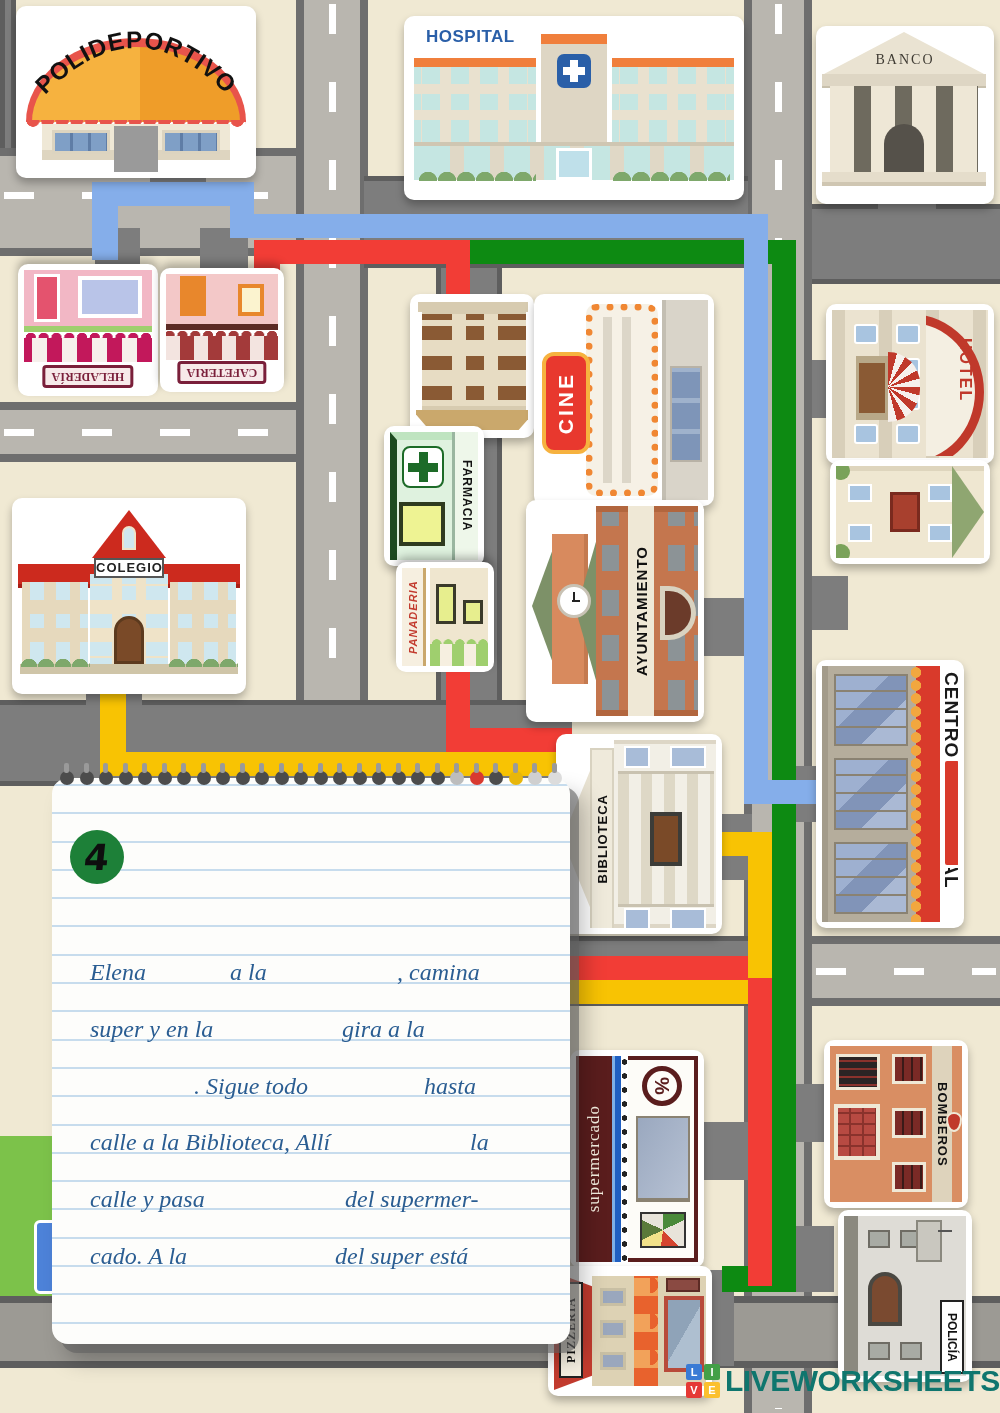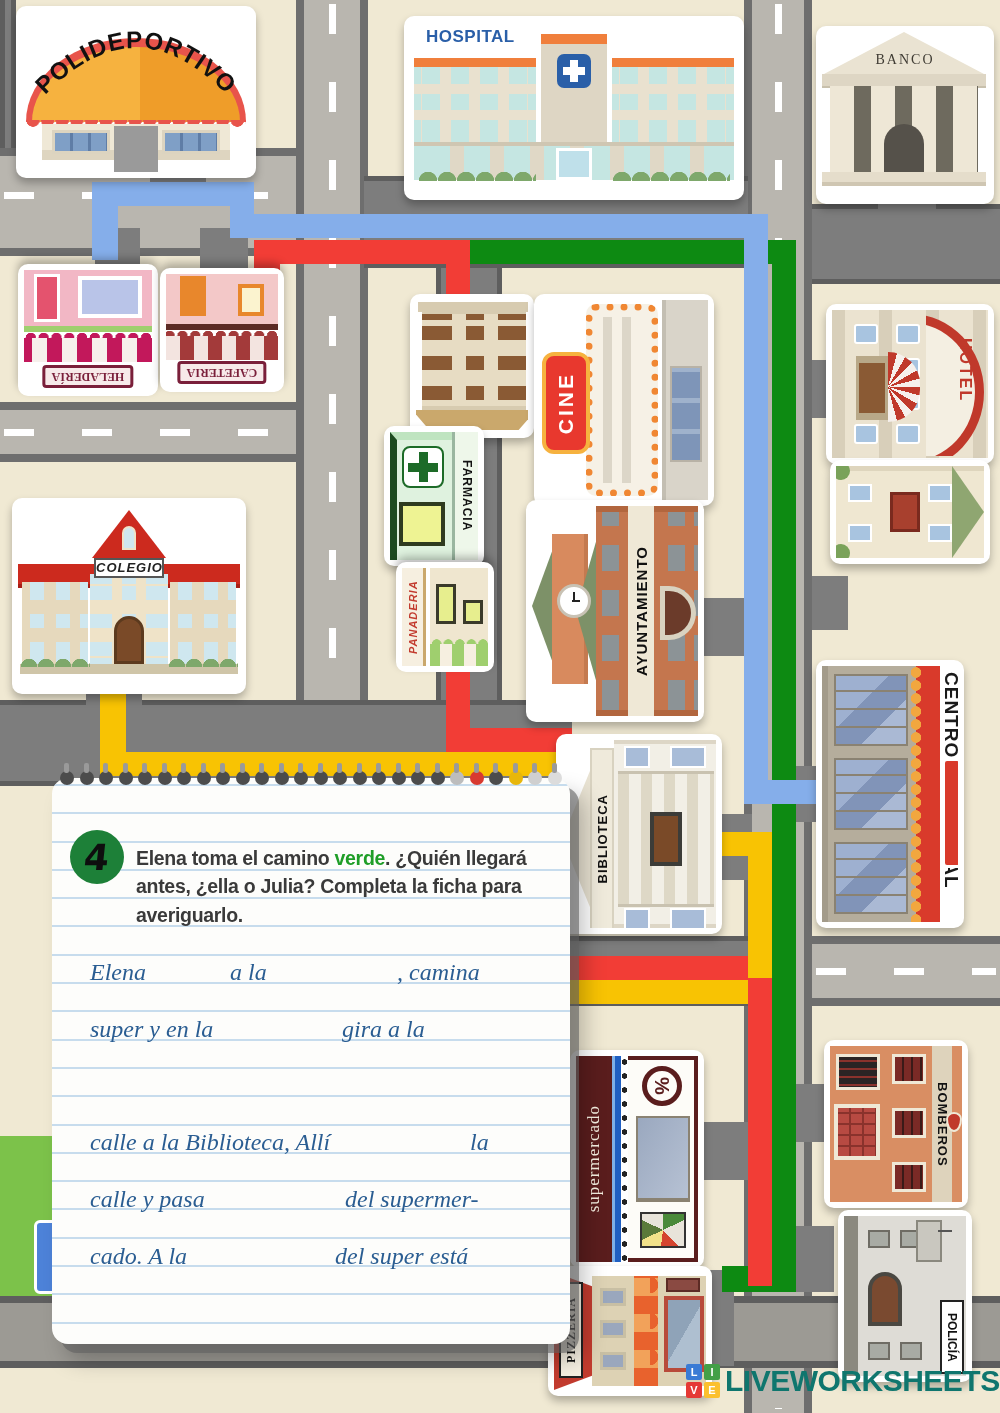--- a/index.html
+++ b/index.html
@@ -150,21 +150,21 @@
   
   .col-wall{position:absolute;top:78px;width:66px;height:82px;background:#e6d9bd;
             background-image:repeating-linear-gradient(0deg,transparent 0 14px,#e6d9bd 14px 28px),repeating-linear-gradient(90deg,#cfe7ef 0 14px,transparent 14px 26px);
             background-origin:content-box;padding:8px;}
   .col-roofbar{position:absolute;top:60px;width:76px;height:20px;background:#cc2a1e;box-shadow:0 4px 0 #a81f16;}
   .col-center{position:absolute;left:72px;top:70px;width:78px;height:92px;background:#efe3c8;
               background-image:repeating-linear-gradient(0deg,transparent 0 14px,#efe3c8 14px 28px),repeating-linear-gradient(90deg,#cfe7ef 0 14px,transparent 14px 24px);
               background-origin:content-box;padding:10px 8px;}
   .col-gable{position:absolute;left:74px;top:6px;width:74px;height:48px;background:#cc2a1e;clip-path:polygon(50% 0,100% 100%,0 100%);}
   .col-gwin{position:absolute;left:104px;top:22px;width:14px;height:24px;background:#cfe7ef;border:2px solid #efe3c8;border-radius:7px 7px 0 0;}
-  .col-sign{position:absolute;left:76px;top:54px;width:70px;height:20px;background:#fff;border:2px solid #555;font-size:13px;font-weight:bold;letter-spacing:1px;text-align:left;line-height:16px;color:#222;z-index:2;font-style:italic;}
+  .col-sign{position:absolute;left:76px;top:54px;width:70px;height:20px;background:#fff;border:2px solid #555;font-size:13px;font-weight:bold;letter-spacing:1px;text-align:left;line-height:16px;color:#222;z-index:2;}
   .col-door{position:absolute;left:96px;top:112px;width:30px;height:48px;background:#7a4a28;border:3px solid #5c3a1e;border-radius:15px 15px 0 0;z-index:2;}
   .col-hedge{position:absolute;top:150px;height:13px;width:70px;background:radial-gradient(circle at 9px 13px,#7ea86b 0 8px,transparent 8.5px);background-size:17px 13px;z-index:2;}
   .col-base{position:absolute;left:2px;top:160px;width:218px;height:10px;background:#cfc5a8;}
 
   
   .bib-wedge{position:absolute;left:0;top:26px;width:30px;height:146px;background:#e8e2d2;clip-path:polygon(100% 0,0 50%,100% 100%);}
   .bib-band{position:absolute;left:28px;top:8px;width:24px;height:182px;background:#efeadb;border:2px solid #d8d2c0;display:flex;align-items:center;justify-content:center;}
   .bib-band span{font-size:13px;font-weight:bold;color:#111;letter-spacing:1px;}
   .bib-body{position:absolute;left:52px;top:0;width:104px;height:100%;background:#f2efe6;box-shadow:inset 0 4px 0 #ddd6c6,inset 0 -4px 0 #ddd6c6;}
   .bib-cols{position:absolute;left:56px;top:34px;width:96px;height:130px;background:repeating-linear-gradient(90deg,#ded8c6 0 11px,#f2efe6 11px 23px);box-shadow:0 -3px 0 #c9c2b0,0 3px 0 #c9c2b0;}
@@ -599,32 +599,32 @@
       <i></i>
       <i></i>
       <i></i>
       <i></i>
       <i></i>
       <i></i>
   </div>
   <div class="numcircle">
     <span>4</span>
   </div>
-  <div class="instr"><span>Elena toma el camino </span><span class="verde">verde</span><span>.  ¿Quién llegará</span><br>
-    <span>antes, ¿ella o Julia? Completa la ficha para</span><br>
-    <span>averiguarlo.</span>
-  </div>
   <div class="hw" style="top:176px;">
     <span style="left:38px;">Elena</span>
     <span style="left:178px;">a la</span>
     <span style="left:345px;">, camina</span>
   </div>
   <div class="hw" style="top:233px;">
     <span style="left:38px;">super y en la</span>
     <span style="left:290px;">gira a la</span>
+  </div>
+  <div class="hw" style="top:290px;">
+    <span style="left:142px;">. Sigue todo</span>
+    <span style="left:372px;">hasta</span>
   </div>
   <div class="hw" style="top:346px;">
     <span style="left:38px;">calle a la Biblioteca, Allí</span>
     <span style="left:418px;">la</span>
   </div>
   <div class="hw" style="top:460px;">
     <span style="left:38px;">cado. A la</span>
     <span style="left:283px;">del super está</span>
   </div>
   <div class="hw" style="top:403px;">

